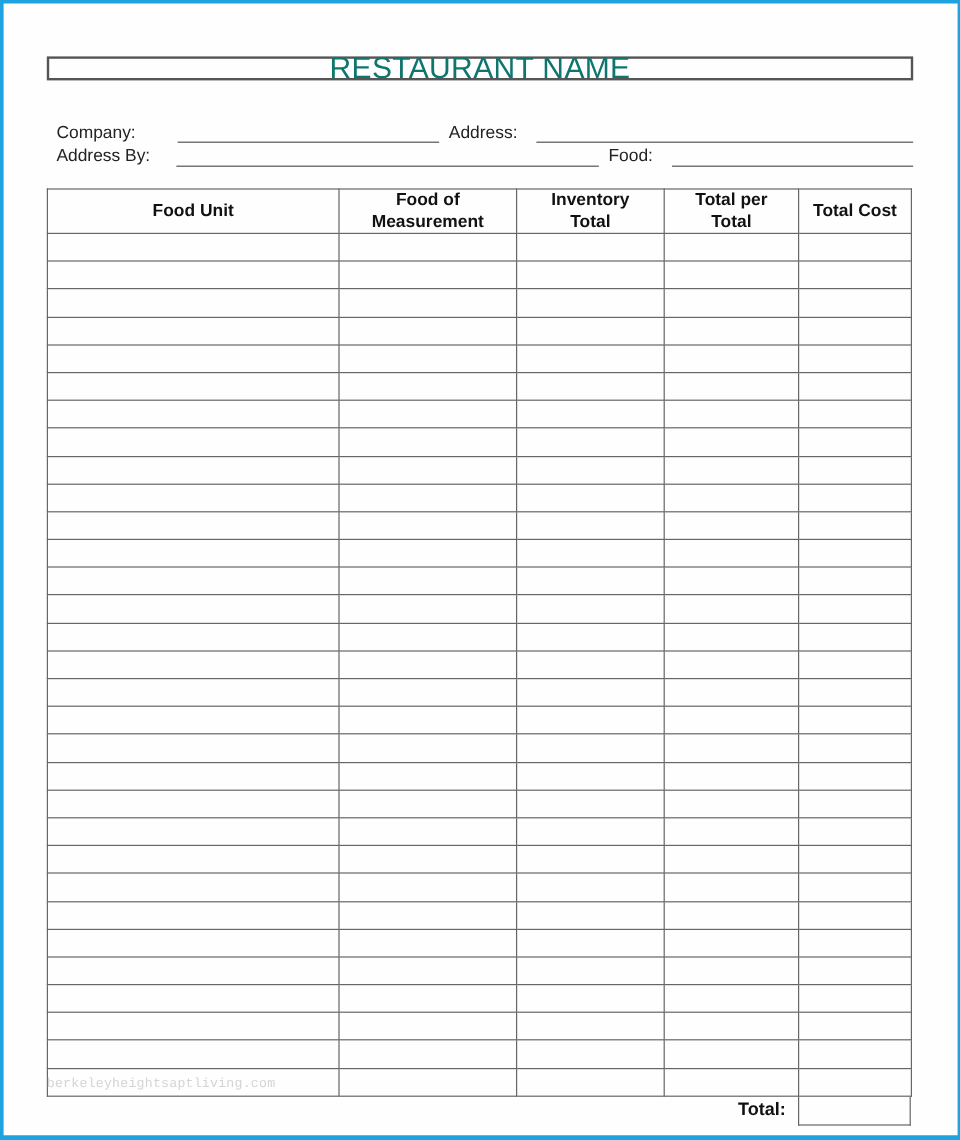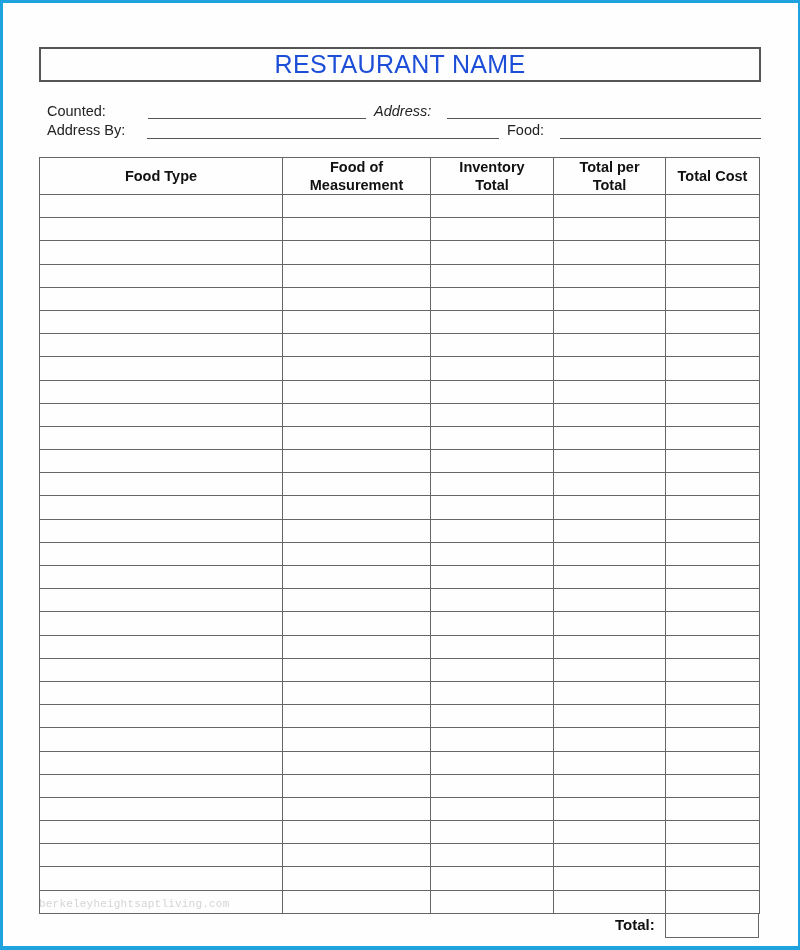--- a/index.html
+++ b/index.html
@@ -12,24 +12,24 @@
   .frame {
     position:absolute; left:0; top:0; width:800px; height:950px;
     box-sizing:border-box;
     border-left:3px solid #1fa3df;
     border-top:3px solid #1fa3df;
     border-right:2px solid #1fa3df;
     border-bottom:4px solid #1fa3df;
     background:#fefefe;
   }
   .title-box {
-    position:absolute; left:39px; top:47px; width:722px; height:35px;
+    position:absolute; left:39px; top:47px; width:722px; height:20px;
     box-sizing:border-box; border:2px solid #555;
     display:flex; align-items:center; justify-content:center;
-    font-size:25px; letter-spacing:0.3px; color:#1d4ed8;
+    font-size:25px; letter-spacing:0.3px; color:#0f766e;
   }
   .field-label {
     position:absolute; font-size:14.5px; color:#222;
   }
   .field-line {
     position:absolute; height:0; border-bottom:1px solid #555;
   }
   table.inv {
     position:absolute; left:39px; top:157px;
     border-collapse:collapse; table-layout:fixed;
@@ -57,43 +57,43 @@
 </style>
 </head>
 <body>
 
 <div class="frame"></div>
 
 <div class="title-box">
   <span>RESTAURANT NAME</span>
 </div>
 
-<span class="field-label" style="left:47px; top:103px;">Counted:</span>
+<span class="field-label" style="left:47px; top:103px;">Company:</span>
 <div class="field-line" style="left:148px; top:118px; width:218px;"></div>
 
-<span class="field-label" style="left:374px; top:103px;font-style:italic;">Address:</span>
+<span class="field-label" style="left:374px; top:103px;">Address:</span>
 <div class="field-line" style="left:447px; top:118px; width:314px;"></div>
 
 <span class="field-label" style="left:47px; top:122px;">Address By:</span>
 <div class="field-line" style="left:147px; top:138px; width:352px;"></div>
 
 <span class="field-label" style="left:507px; top:122px;">Food:</span>
 <div class="field-line" style="left:560px; top:138px; width:201px;"></div>
 
 <table class="inv">
   <colgroup>
     <col style="width:243px">
     <col style="width:148px">
     <col style="width:123px">
     <col style="width:112px">
     <col style="width:94px">
   </colgroup>
   <thead>
     <tr>
-      <th><span>Food Type</span></th>
+      <th><span>Food Unit</span></th>
       <th><span>Food of</span><br><span>Measurement</span></th>
       <th><span>Inventory</span><br><span>Total</span></th>
       <th><span>Total per</span><br><span>Total</span></th>
       <th><span>Total Cost</span></th>
     </tr>
   </thead>
   <tbody id="inv-body">
       <tr>
         <td></td>
         <td></td>

